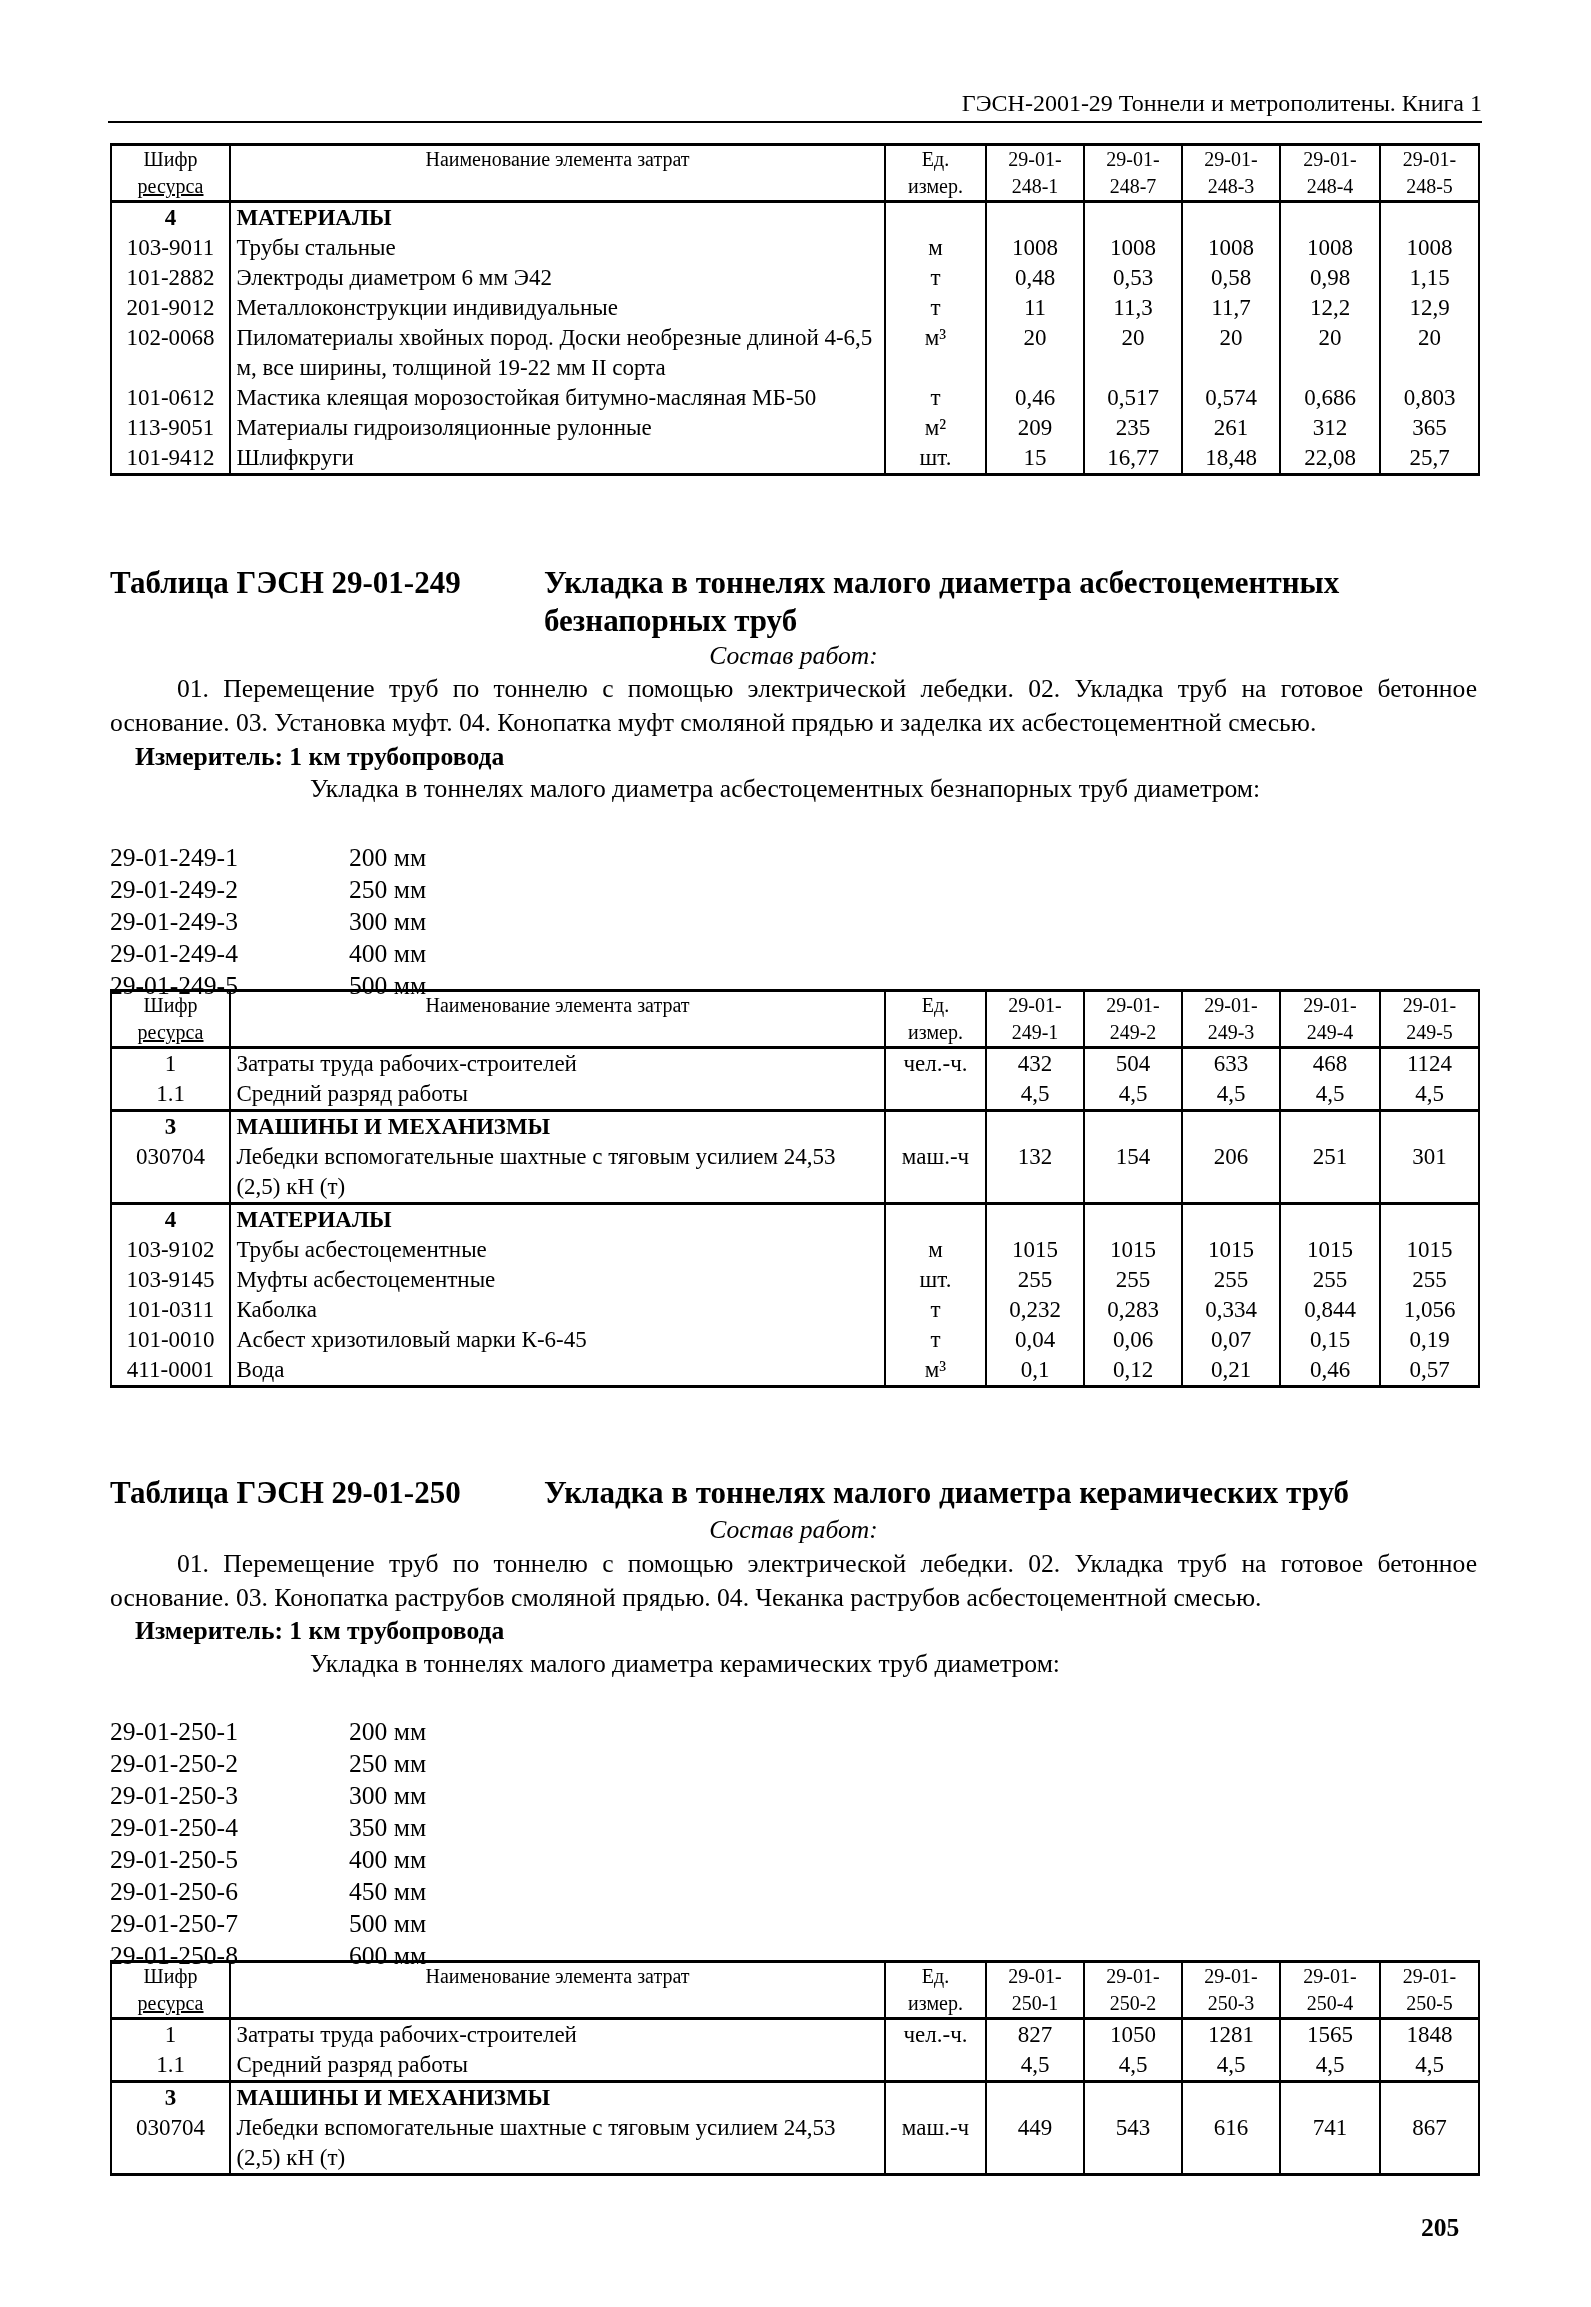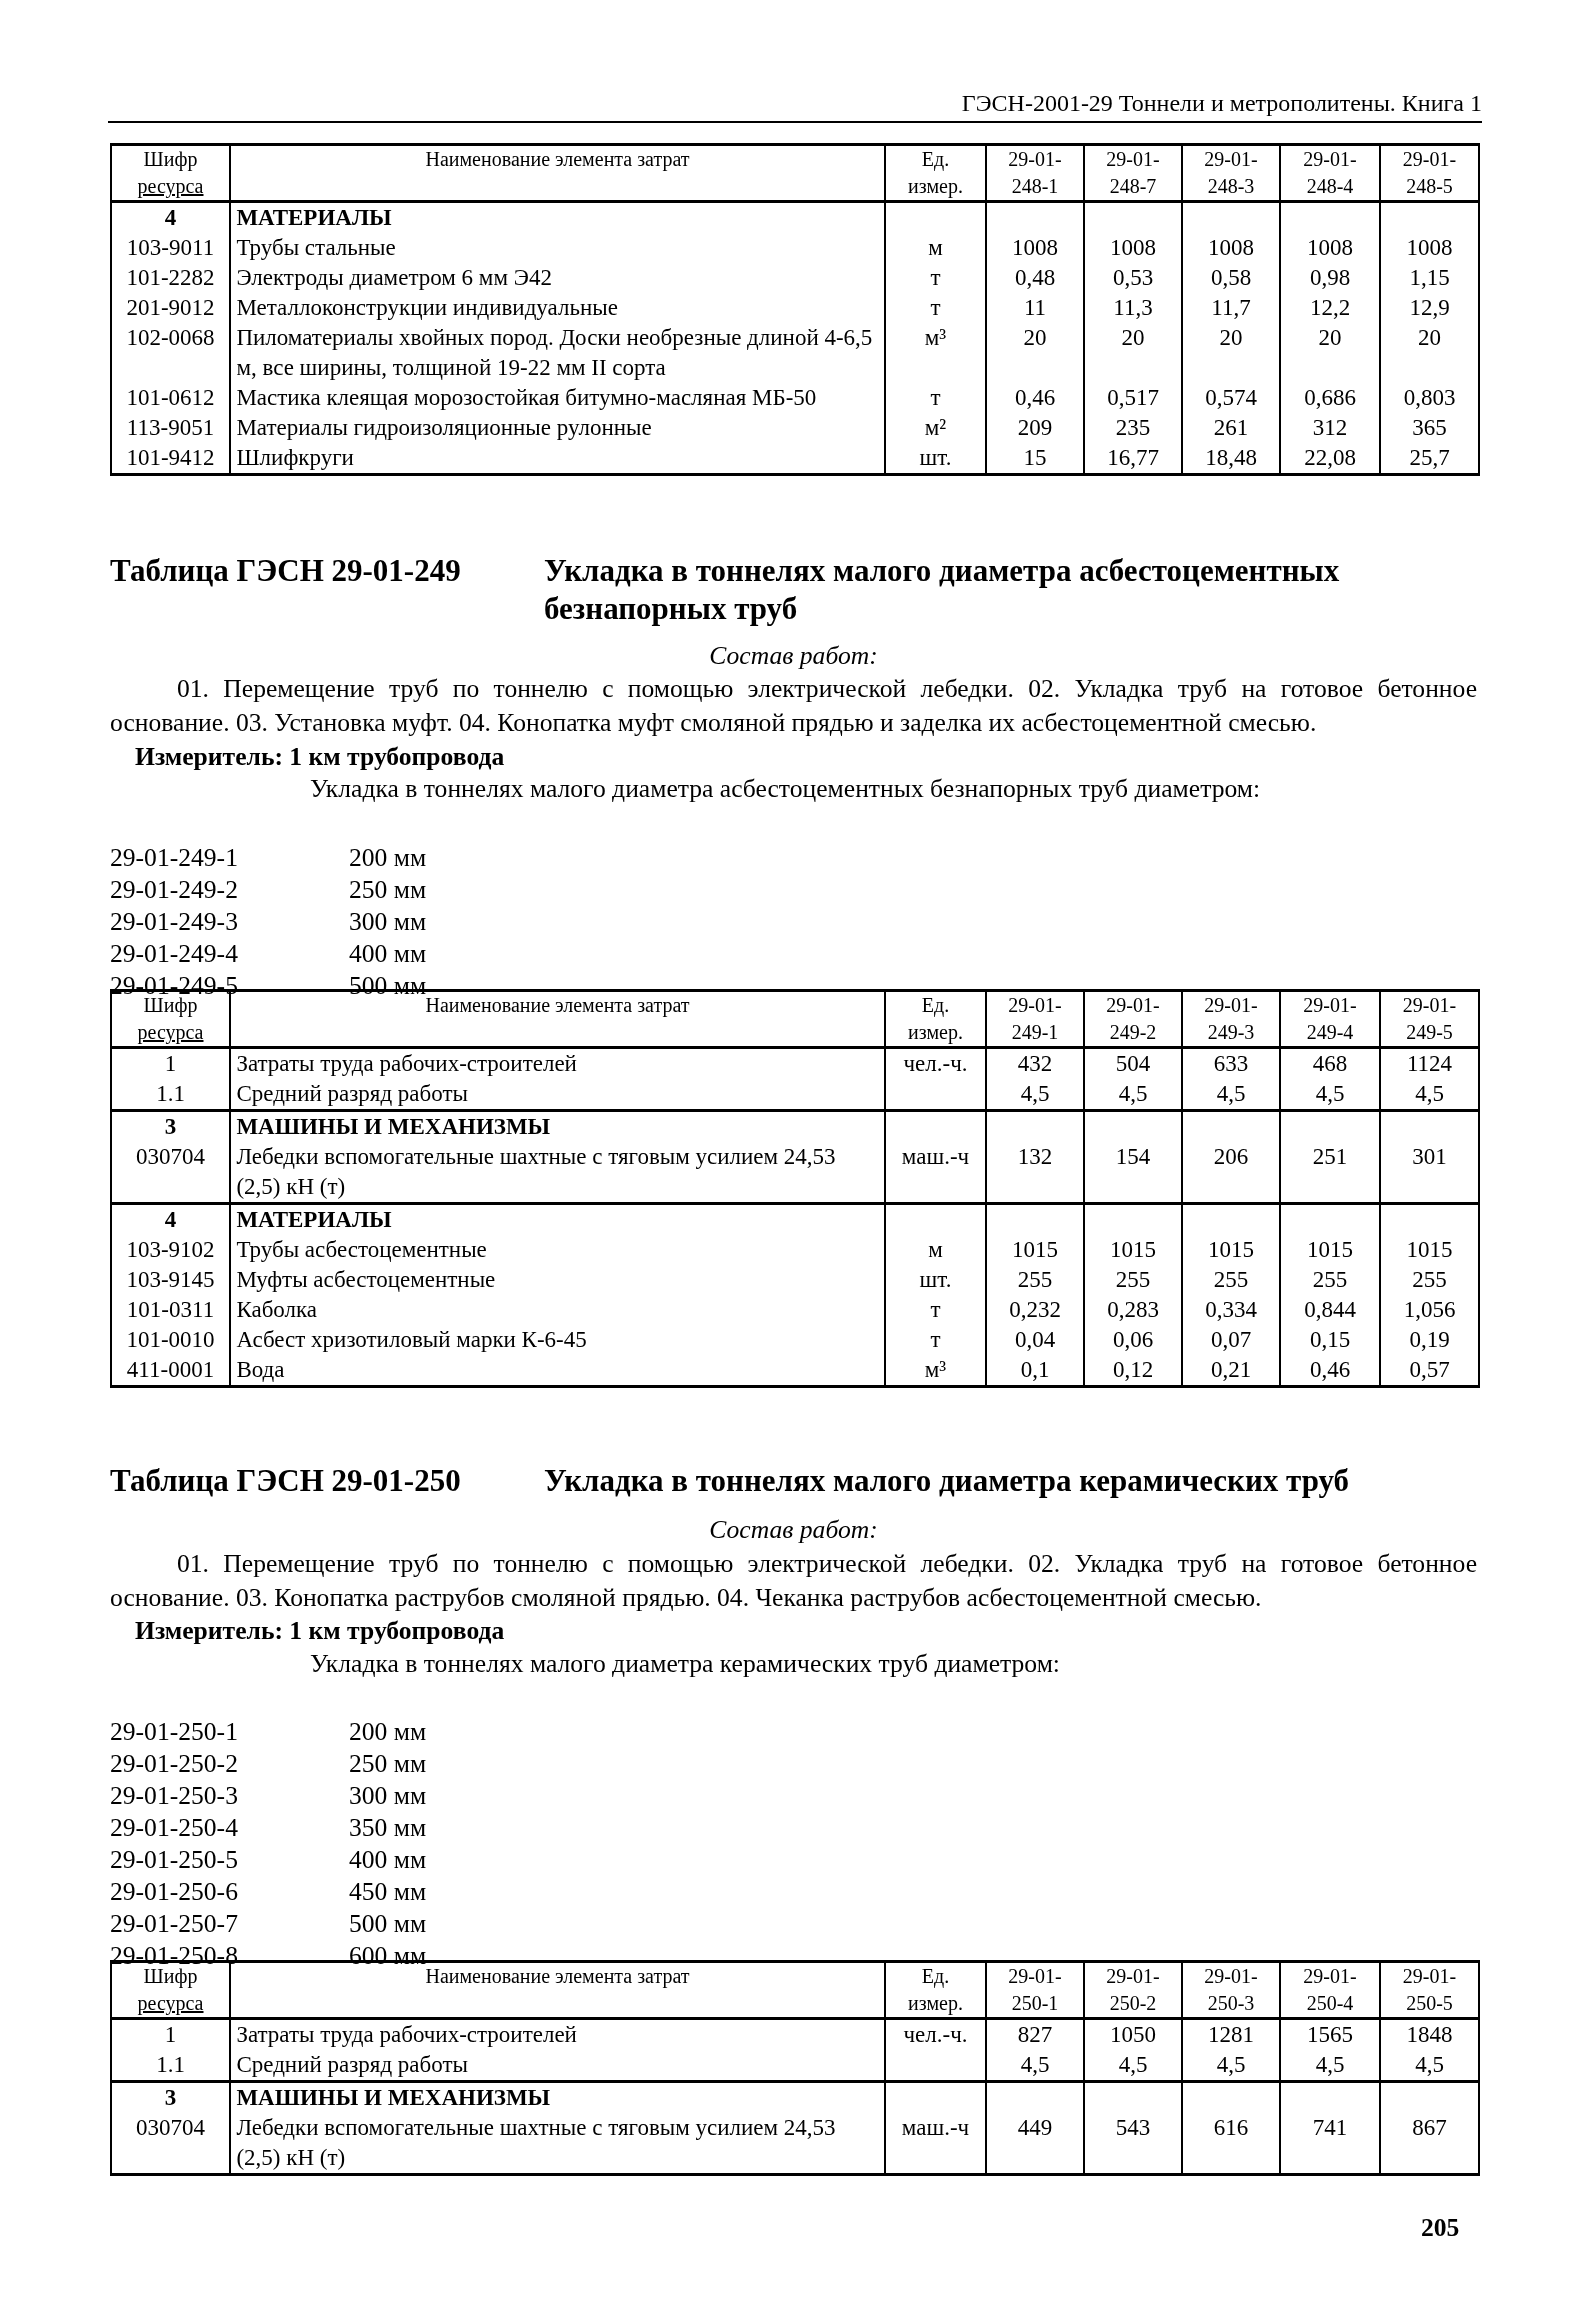--- a/index.html
+++ b/index.html
@@ -15,21 +15,21 @@
                   border-top: 3.4px solid #000; border-bottom: 3.4px solid #000; }
   table.norm th.name-h { text-align: center; }
   table.norm td.code { text-align: center; white-space: nowrap; }
   table.norm td.name { text-align: left; }
   table.norm td.unit { text-align: center; white-space: nowrap; }
   table.norm td.val { text-align: center; white-space: nowrap; }
   table.norm tr.section td { font-weight: bold; }
   table.norm tr.sep td { border-top: 3.4px solid #000; }
   table.norm tr.last td { border-bottom: 3.4px solid #000; }
   .hdr-code { text-decoration: underline; }
-  .tbl-title { position: absolute; left: 110px; font-weight: bold; font-size: 31px; line-height: 38px; }
+  .tbl-title { position: absolute; left: 110px; font-weight: bold; font-size: 31px; line-height: 38px; margin-top: 12px; }
   .tbl-title .num { display: inline-block; width: 434px; vertical-align: top; }
   .tbl-title .ttl { display: inline-block; width: 930px; vertical-align: top; }
   .work-heading { position: absolute; left: 110px; width: 1367px; text-align: center;
                   font-style: italic; font-size: 25.6px; line-height: 31px; }
   .work-text { position: absolute; left: 110px; width: 1367px; font-size: 25.6px; line-height: 34px;
                text-indent: 67px; text-align: justify; }
   .meter { position: absolute; left: 135px; font-weight: bold; font-size: 25.6px; line-height: 32px; }
   .subtitle { position: absolute; left: 310px; font-size: 25.6px; line-height: 32px; }
   .variants { position: absolute; left: 110px; font-size: 25.6px; line-height: 32px; margin-top: 37px; }
   .variants .row { display: flex; }
@@ -79,21 +79,21 @@
         <td class="code">103-9011</td>
         <td class="name">Трубы стальные</td>
         <td class="unit">м</td>
         <td class="val">1008</td>
         <td class="val">1008</td>
         <td class="val">1008</td>
         <td class="val">1008</td>
         <td class="val">1008</td>
       </tr>
       <tr>
-        <td class="code">101-2282</td>
+        <td class="code">101-2882</td>
         <td class="name">Электроды диаметром 6 мм Э42</td>
         <td class="unit">т</td>
         <td class="val">0,48</td>
         <td class="val">0,53</td>
         <td class="val">0,58</td>
         <td class="val">0,98</td>
         <td class="val">1,15</td>
       </tr>
       <tr>
         <td class="code">201-9012</td>

